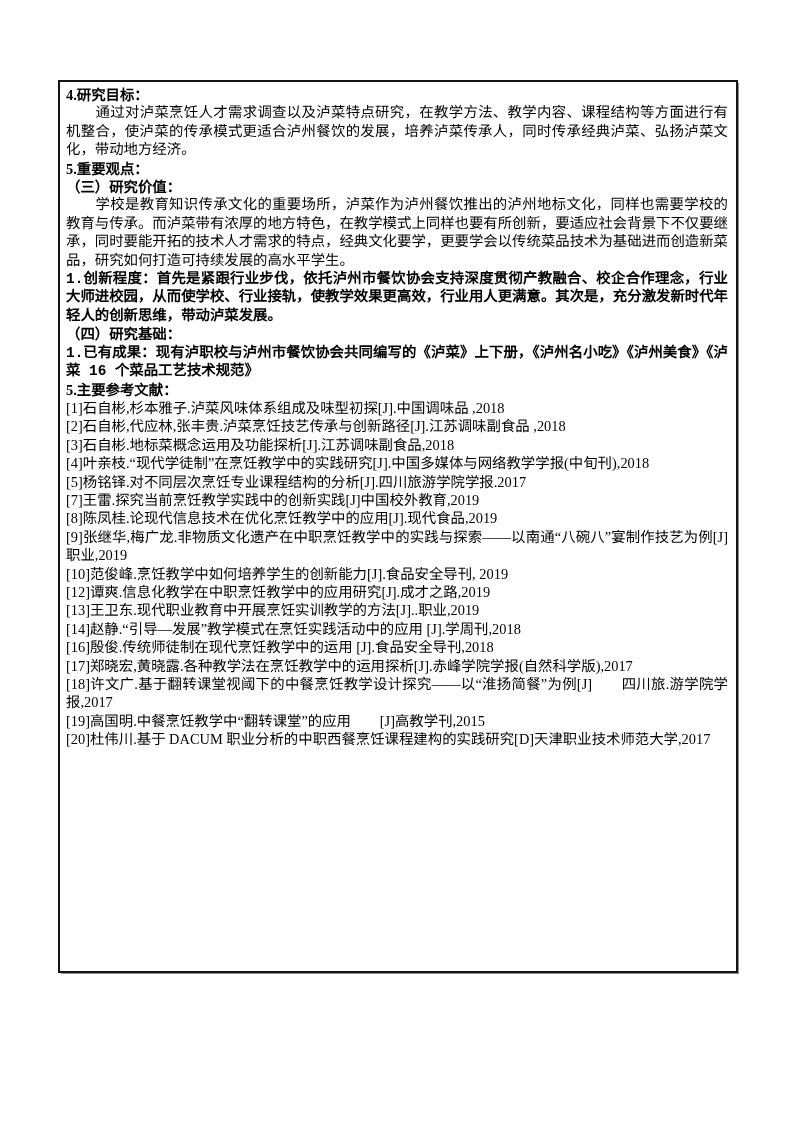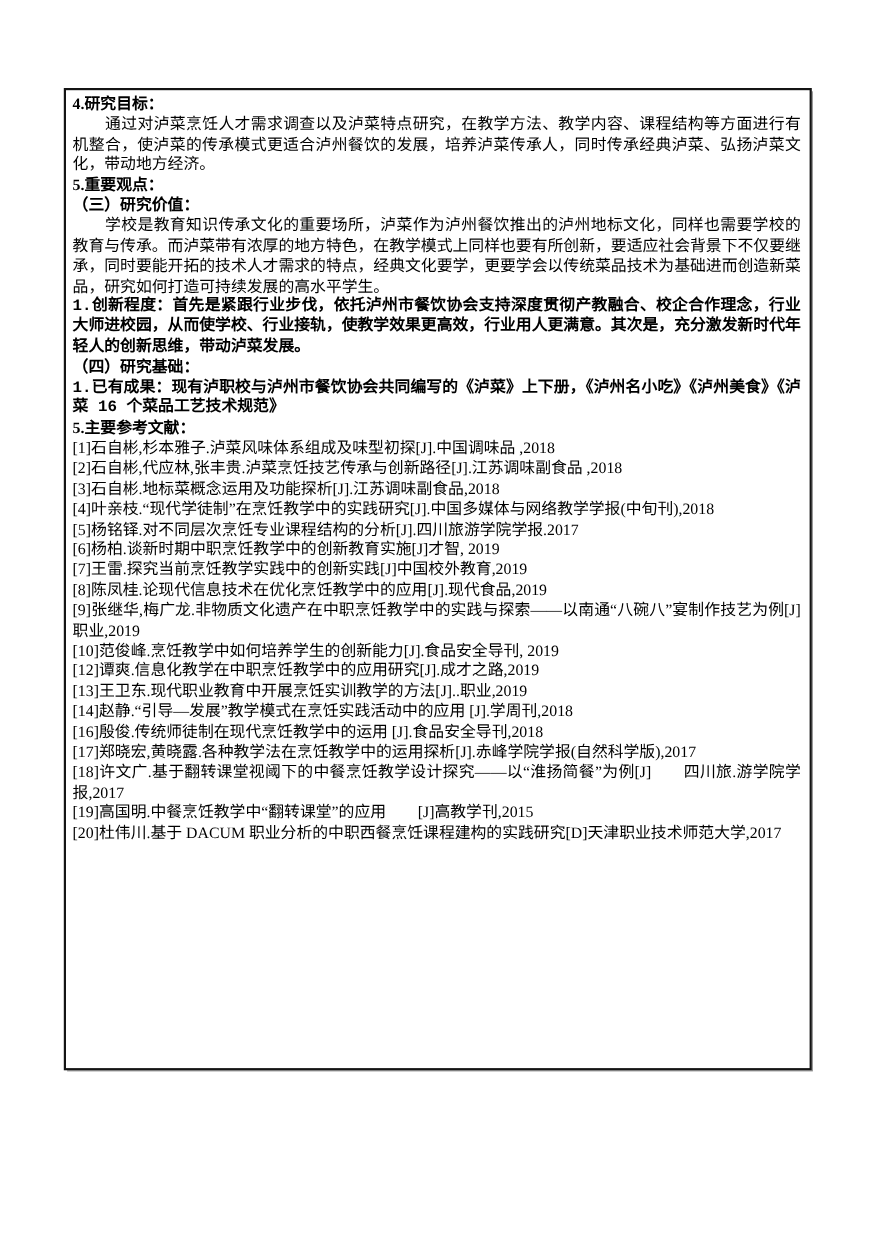--- a/index.html
+++ b/index.html
@@ -24,21 +24,21 @@
   }
   .doc{
     font-size:14.4px;
     line-height:18.4px;
     text-align:justify;
     text-justify:inter-ideograph;
     letter-spacing:0;
   }
   .block,.ref{margin:0;padding:0;}
   .heading{font-weight:700;}
-  .para{text-indent:2.05em;}
+  .para{text-indent:2.05em;font-family:Liberation Mono, monospace;}
   .lead{font-weight:700;font-family:Liberation Mono, monospace;}
 </style>
 </head>
 <body>
 
 <div class="sheet">
   <div class="frame doc">
     <div>
         <div class="block heading">4.研究目标：</div>
         <div class="block para">通过对泸菜烹饪人才需求调查以及泸菜特点研究，在教学方法、教学内容、课程结构等方面进行有机整合，使泸菜的传承模式更适合泸州餐饮的发展，培养泸菜传承人，同时传承经典泸菜、弘扬泸菜文化，带动地方经济。</div>
@@ -49,21 +49,20 @@
         <div class="block heading">（四）研究基础：</div>
         <div class="block lead"><span class="lead">1.已有成果：</span>现有泸职校与泸州市餐饮协会共同编写的《泸菜》上下册，《泸州名小吃》《泸州美食》《泸菜 16 个菜品工艺技术规范》</div>
         <div class="block heading">5.主要参考文献：</div>
       </div>
     <div>
         <div class="ref">[1]石自彬,杉本雅子.泸菜风味体系组成及味型初探[J].中国调味品 ,2018</div>
         <div class="ref">[2]石自彬,代应林,张丰贵.泸菜烹饪技艺传承与创新路径[J].江苏调味副食品 ,2018</div>
         <div class="ref">[3]石自彬.地标菜概念运用及功能探析[J].江苏调味副食品,2018</div>
         <div class="ref">[4]叶亲枝.“现代学徒制”在烹饪教学中的实践研究[J].中国多媒体与网络教学学报(中旬刊),2018</div>
         <div class="ref">[5]杨铭铎.对不同层次烹饪专业课程结构的分析[J].四川旅游学院学报.2017</div>
-        <div class="ref">[6]杨柏.谈新时期中职烹饪教学中的创新教育实施[J]才智, 2019</div>
         <div class="ref">[7]王雷.探究当前烹饪教学实践中的创新实践[J]中国校外教育,2019</div>
         <div class="ref">[8]陈凤桂.论现代信息技术在优化烹饪教学中的应用[J].现代食品,2019</div>
         <div class="ref">[9]张继华,梅广龙.非物质文化遗产在中职烹饪教学中的实践与探索——以南通“八碗八”宴制作技艺为例[J]职业,2019</div>
         <div class="ref">[10]范俊峰.烹饪教学中如何培养学生的创新能力[J].食品安全导刊, 2019</div>
         <div class="ref">[12]谭爽.信息化教学在中职烹饪教学中的应用研究[J].成才之路,2019</div>
         <div class="ref">[13]王卫东.现代职业教育中开展烹饪实训教学的方法[J]..职业,2019</div>
         <div class="ref">[14]赵静.“引导—发展”教学模式在烹饪实践活动中的应用 [J].学周刊,2018</div>
         <div class="ref">[16]殷俊.传统师徒制在现代烹饪教学中的运用 [J].食品安全导刊,2018</div>
         <div class="ref">[17]郑晓宏,黄晓露.各种教学法在烹饪教学中的运用探析[J].赤峰学院学报(自然科学版),2017</div>
         <div class="ref">[18]许文广.基于翻转课堂视阈下的中餐烹饪教学设计探究——以“淮扬简餐”为例[J]　　四川旅.游学院学报,2017</div>

